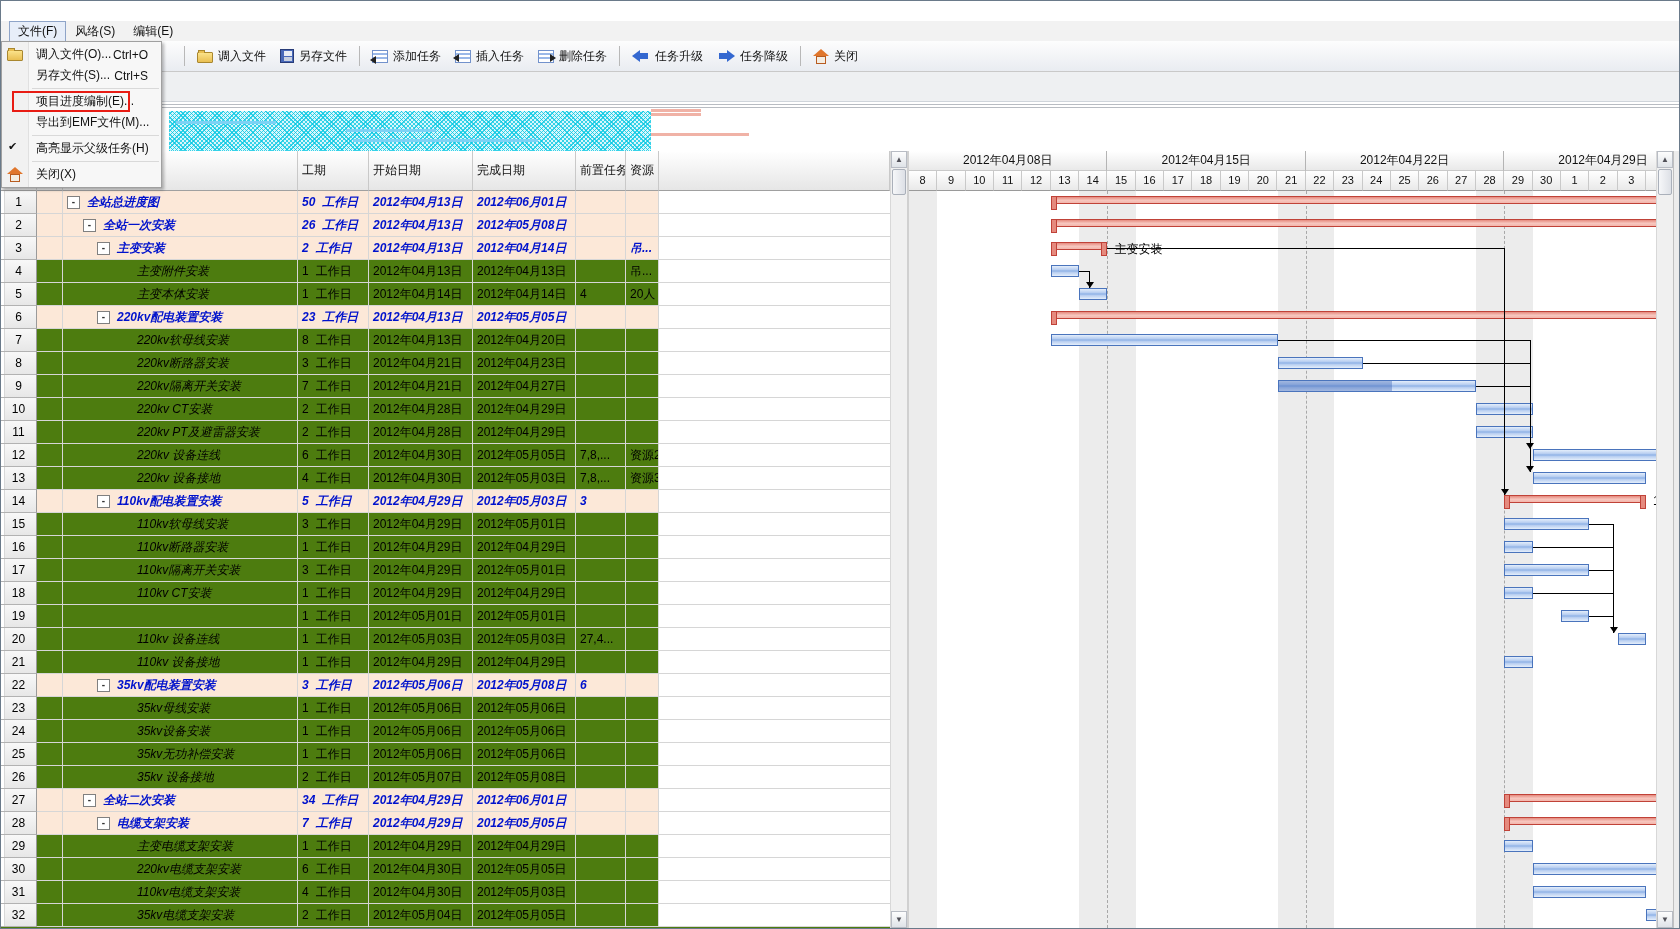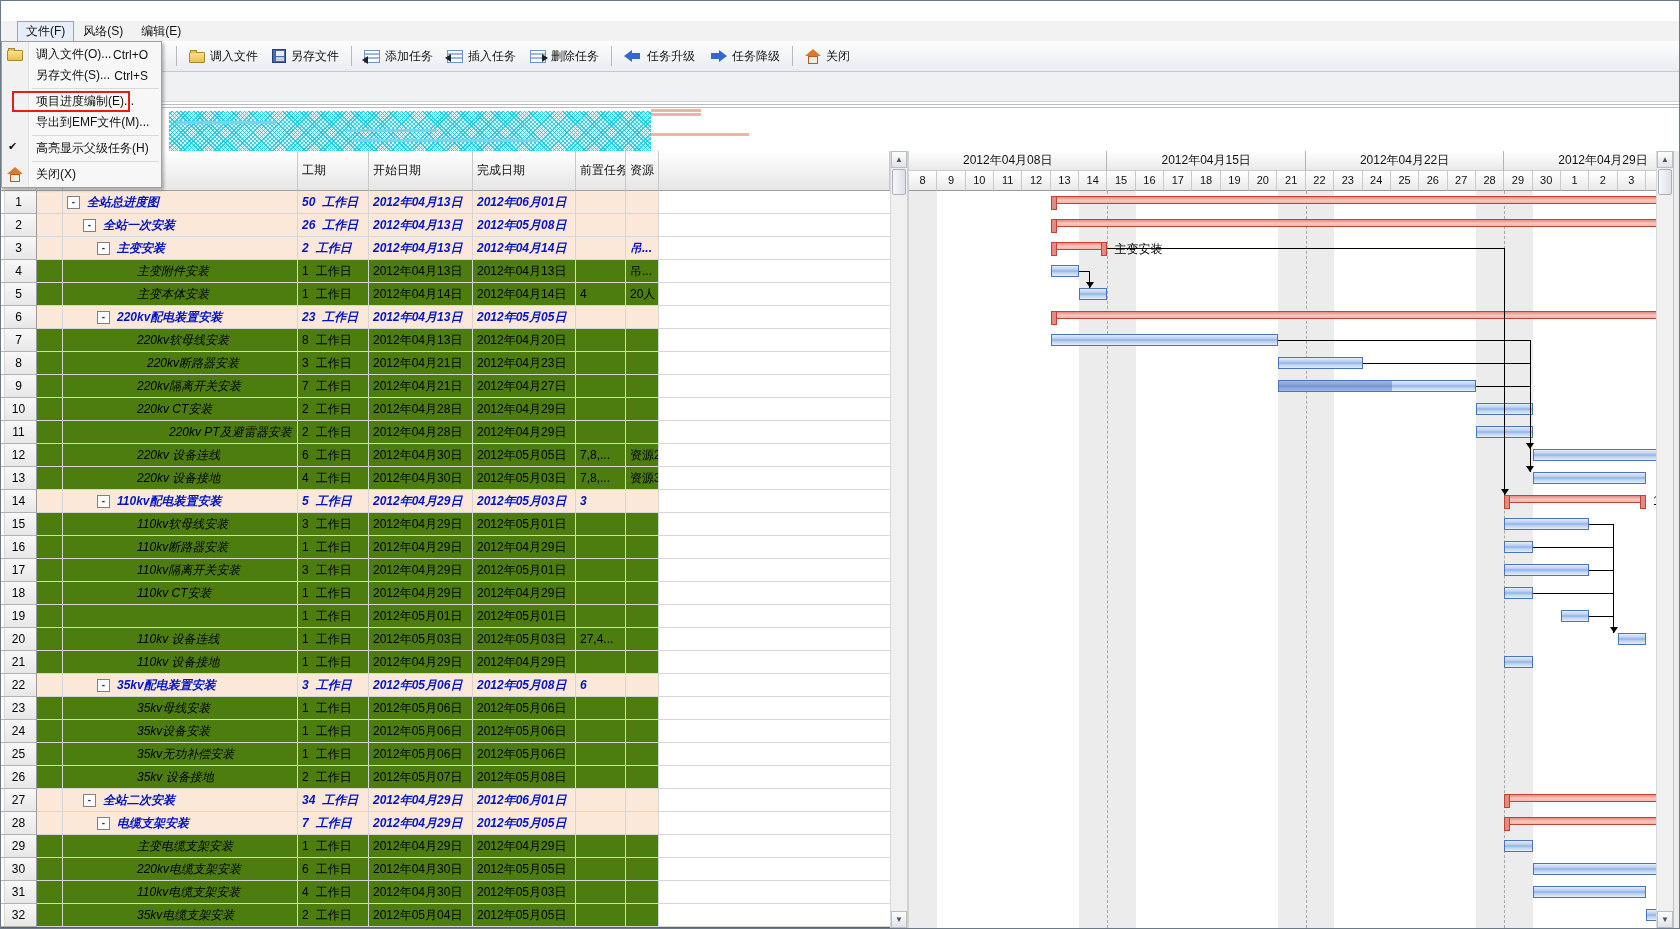--- a/index.html
+++ b/index.html
@@ -13,26 +13,26 @@
   .title{position:absolute;left:26px;top:3px;font-size:12px;color:#111;}
   .winbtns{position:absolute;right:4px;top:0;display:flex;}
   .wb{width:29px;height:18px;margin-left:1px;border:1px solid #5a6a7a;border-top:none;border-radius:0 0 3px 3px;box-sizing:border-box;position:relative;background:linear-gradient(180deg,#fdfdfe,#ccd8e8);}
   .wb.cls{background:linear-gradient(180deg,#f0b0a0,#c0392b);color:#fff;font-weight:bold;font-size:12px;text-align:center;line-height:16px;}
   .wb.cls::before{content:"×";}
   .g-min{position:absolute;left:9px;top:10px;width:11px;height:3px;background:#2a3a4a;}
   .g-max{position:absolute;left:9px;top:4px;width:9px;height:8px;border:1px solid #2a3a4a;background:#eef2f8;}
   .g-max::before{content:"";position:absolute;left:3px;top:-3px;width:9px;height:8px;border:1px solid #2a3a4a;background:#eef2f8;z-index:-1;}
 
   
-  .menubar{position:absolute;left:0;top:20px;right:0;height:36px;background:#f2f2f2;border-bottom:1px solid #dcdcdc;font-size:12px;padding-left:16px;box-sizing:border-box;}
+  .menubar{position:absolute;left:0;top:20px;right:0;height:36px;background:#f2f2f2;border-bottom:1px solid #dcdcdc;font-size:12px;padding-left:8px;box-sizing:border-box;}
   .mb-item{display:inline-block;padding:2px 9px;margin-top:0;color:#111;cursor:default;}
   .mb-open{background:#e7eef9;border:1px solid #8ea4c8;padding:1px 8px;}
 
   
-  .toolbar{position:absolute;left:0;top:40px;right:0;height:31px;background:linear-gradient(180deg,#fdfdfd,#e9ecf1);border-bottom:1px solid #c9c9c9;display:flex;align-items:center;padding-left:170px;box-sizing:border-box;font-size:12px;}
+  .toolbar{position:absolute;left:8px;top:40px;right:0;height:31px;background:linear-gradient(180deg,#fdfdfd,#e9ecf1);border-bottom:1px solid #c9c9c9;display:flex;align-items:center;padding-left:170px;box-sizing:border-box;font-size:12px;}
   .tb-btn{display:inline-flex;align-items:center;gap:5px;padding:3px 7px;color:#111;cursor:default;}
   .tb-sep{width:1px;height:20px;background:#b8b8b8;margin:0 5px;}
   .tico{display:inline-block;position:relative;}
 
   .i-folder{width:16px;height:11px;background:linear-gradient(#fbe28a,#e9bf52);border:1px solid #a9872f;border-radius:1px;margin-top:3px;box-sizing:border-box;}
   .i-folder::before{content:"";position:absolute;top:-3px;left:0;width:7px;height:3px;background:#e9bf52;border:1px solid #a9872f;border-bottom:none;box-sizing:border-box;}
   .i-save{width:14px;height:14px;background:#4868b8;border:1px solid #283c78;box-sizing:border-box;}
   .i-save::before{content:"";position:absolute;left:3px;top:1px;width:8px;height:5px;background:#e8ecf4;}
   .i-save::after{content:"";position:absolute;left:3px;bottom:1px;width:8px;height:4px;background:#c8d0e0;}
   .i-task{width:16px;height:13px;border:1px solid #7292cc;box-sizing:border-box;background:linear-gradient(180deg,#fff 0 2px,#9ab8e8 2px 4px,#fff 4px 6px,#9ab8e8 6px 8px,#fff 8px);}
@@ -283,21 +283,21 @@
             <div class="cell c-start">2012年04月13日</div>
             <div class="cell c-fin">2012年04月20日</div>
             <div class="cell c-pre"></div>
             <div class="cell c-res"></div>
             <div class="cell c-fill"></div>
           </div>
           <div class="trow">
             <div class="cell c-num">8</div>
             <div class="cell c-gap"></div>
             <div class="cell c-name lv4">
-              <div style="display: inline; margin-left: 10px;">220kv断路器安装</div>
+              <div style="display: inline;">220kv断路器安装</div>
             </div>
             <div class="cell c-dur">3<div class="dur-u" style="display: inline;">工作日</div></div>
             <div class="cell c-start">2012年04月21日</div>
             <div class="cell c-fin">2012年04月23日</div>
             <div class="cell c-pre"></div>
             <div class="cell c-res"></div>
             <div class="cell c-fill"></div>
           </div>
           <div class="trow">
             <div class="cell c-num">9</div>
@@ -322,21 +322,21 @@
             <div class="cell c-start">2012年04月28日</div>
             <div class="cell c-fin">2012年04月29日</div>
             <div class="cell c-pre"></div>
             <div class="cell c-res"></div>
             <div class="cell c-fill"></div>
           </div>
           <div class="trow">
             <div class="cell c-num">11</div>
             <div class="cell c-gap"></div>
             <div class="cell c-name lv4">
-              <div style="display: inline; margin-left: 32px;">220kv  PT及避雷器安装</div>
+              <div style="display: inline;">220kv  PT及避雷器安装</div>
             </div>
             <div class="cell c-dur">2<div class="dur-u" style="display: inline;">工作日</div></div>
             <div class="cell c-start">2012年04月28日</div>
             <div class="cell c-fin">2012年04月29日</div>
             <div class="cell c-pre"></div>
             <div class="cell c-res"></div>
             <div class="cell c-fill"></div>
           </div>
           <div class="trow">
             <div class="cell c-num">12</div>

